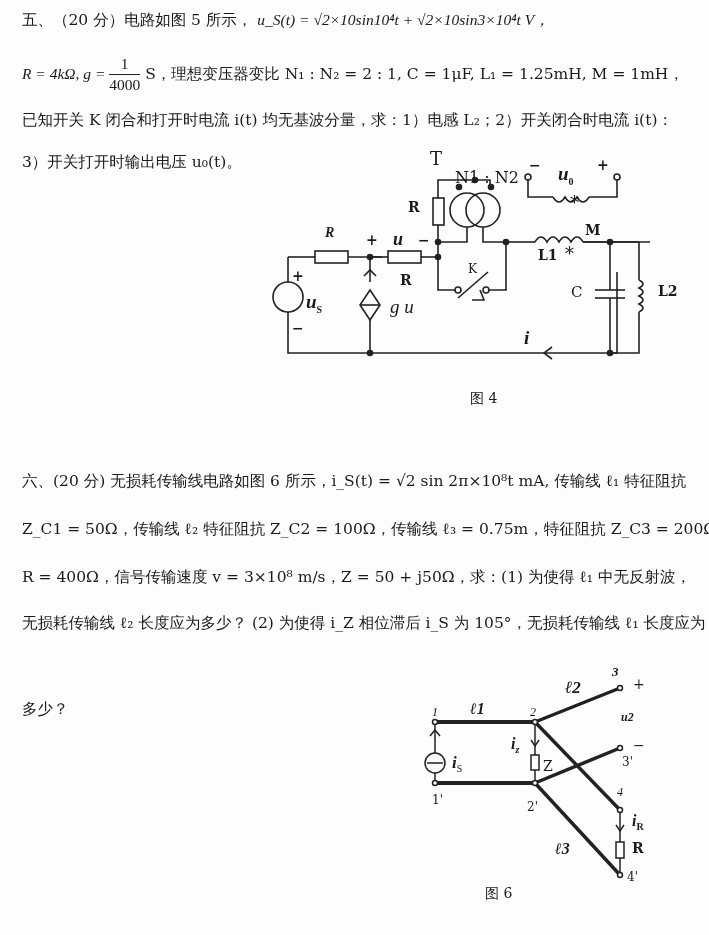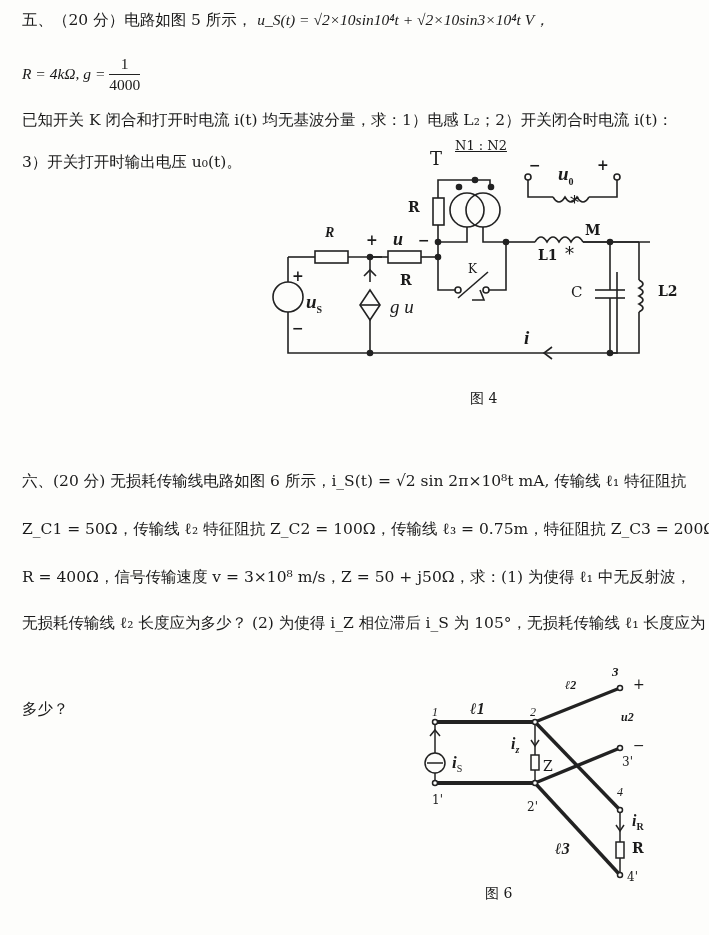--- a/index.html
+++ b/index.html
@@ -21,20 +21,21 @@
 <div class="line" style="top:10px;text-align:right;">
   <span>五、（20 分）电路如图 5 所示，</span>
   <span class="m">u_S(t) = √2×10sin10⁴t + √2×10sin3×10⁴t V，</span>
 </div>
 <div class="line" style="top:54px;">
   <span class="m">R = 4kΩ, g = </span>
   <span class="frac">
     <span class="num">1</span>
     <span>4000</span>
   </span>
+  <span>S，理想变压器变比 N₁ : N₂ = 2 : 1, C = 1μF, L₁ = 1.25mH, M = 1mH，</span>
 </div>
 <div class="line" style="top:110px;">已知开关 K 闭合和打开时电流 i(t) 均无基波分量，求：1）电感 L₂；2）开关闭合时电流 i(t)：</div>
 <div class="line" style="top:152px;">3）开关打开时输出电压  u₀(t)。</div>
 
 <svg style="left:270px;top:160px;" width="380" height="200" viewBox="0 0 380 200" fill="none" stroke="#222" stroke-width="1.6">
 
   <path d="M18 97 V193 H347 V112"></path>
   <path d="M18 97 H45"></path>
     <rect x="45" y="91" width="33" height="12"></rect>
   <path d="M78 97 H112"></path>
@@ -98,21 +99,21 @@
   <path d="M282 187 L274 193 L282 199"></path>
 </svg>
 <div>
   <span class="caption m b" style="left:325px;top:225px;">R</span>
   <span class="caption b" style="left:366px;top:232px;">+</span>
   <span class="caption m b" style="left:393px;top:229px;font-size:18px;">u</span>
   <span class="caption b" style="left:418px;top:232px;">−</span>
   <span class="caption b" style="left:400px;top:272px;">R</span>
   <span class="caption b" style="left:408px;top:199px;">R</span>
   <span class="caption" style="left:430px;top:148px;font-size:18px;">T</span>
-  <span class="caption" style="left:455px;top:138px;font-size:13px;text-decoration:underline;">N1 : N2</span>
+  <span class="caption" style="left:455px;top:168px;font-size:16px;">N1 : N2</span>
   <span class="caption" style="left:468px;top:262px;font-size:12px;">K</span>
   <span class="caption b" style="left:292px;top:268px;">+</span>
   <span class="caption b" style="left:292px;top:320px;">−</span>
   <span class="caption m b" style="left:306px;top:291px;font-size:19px;"><span>u</span><sub style="font-style:normal">S</sub></span>
   <span class="caption m" style="left:390px;top:296px;font-size:19px;">g u</span>
   <span class="caption b" style="left:529px;top:157px;">−</span>
   <span class="caption m b" style="left:558px;top:163px;font-size:19px;font-family:Liberation Serif, serif;"><span>u</span><sub style="font-style:normal">0</sub></span>
   <span class="caption b" style="left:597px;top:157px;">+</span>
   <span class="caption" style="left:570px;top:192px;font-size:18px;">*</span>
   <span class="caption b" style="left:585px;top:222px;">M</span>
@@ -162,21 +163,21 @@
 <div style="font-size:13px;">
   <span class="caption m" style="left:432px;top:705px;font-size:12px;">1</span>
   <span class="caption" style="left:432px;top:793px;font-size:12px;">1'</span>
   <span class="caption m" style="left:530px;top:705px;font-size:12px;">2</span>
   <span class="caption" style="left:527px;top:800px;font-size:12px;">2'</span>
   <span class="caption m b" style="left:612px;top:664px;font-size:13px;">3</span>
   <span class="caption" style="left:622px;top:755px;font-size:12px;">3'</span>
   <span class="caption m" style="left:617px;top:785px;font-size:12px;">4</span>
   <span class="caption" style="left:627px;top:870px;font-size:12px;">4'</span>
   <span class="caption m b" style="left:470px;top:700px;font-size:16px;">ℓ1</span>
-  <span class="caption m b" style="left:565px;top:678px;font-size:12px;">ℓ2</span>
+  <span class="caption m b" style="left:565px;top:678px;font-size:17px;">ℓ2</span>
   <span class="caption m b" style="left:555px;top:840px;font-size:16px;">ℓ3</span>
   <span class="caption m b" style="left:452px;top:753px;font-size:17px;"><span>i</span><sub style="font-style:normal;font-weight:normal">S</sub></span>
   <span class="caption m b" style="left:511px;top:735px;font-size:16px;"><span>i</span><sub>z</sub></span>
   <span class="caption" style="left:543px;top:758px;">Z</span>
   <span class="caption m b" style="left:632px;top:812px;font-size:16px;"><span>i</span><sub style="font-style:normal">R</sub></span>
   <span class="caption b" style="left:632px;top:840px;">R</span>
   <span class="caption m b" style="left:621px;top:710px;font-size:12px;">u2</span>
   <span class="caption" style="left:633px;top:676px;">+</span>
   <span class="caption" style="left:633px;top:737px;">−</span>
 </div>

